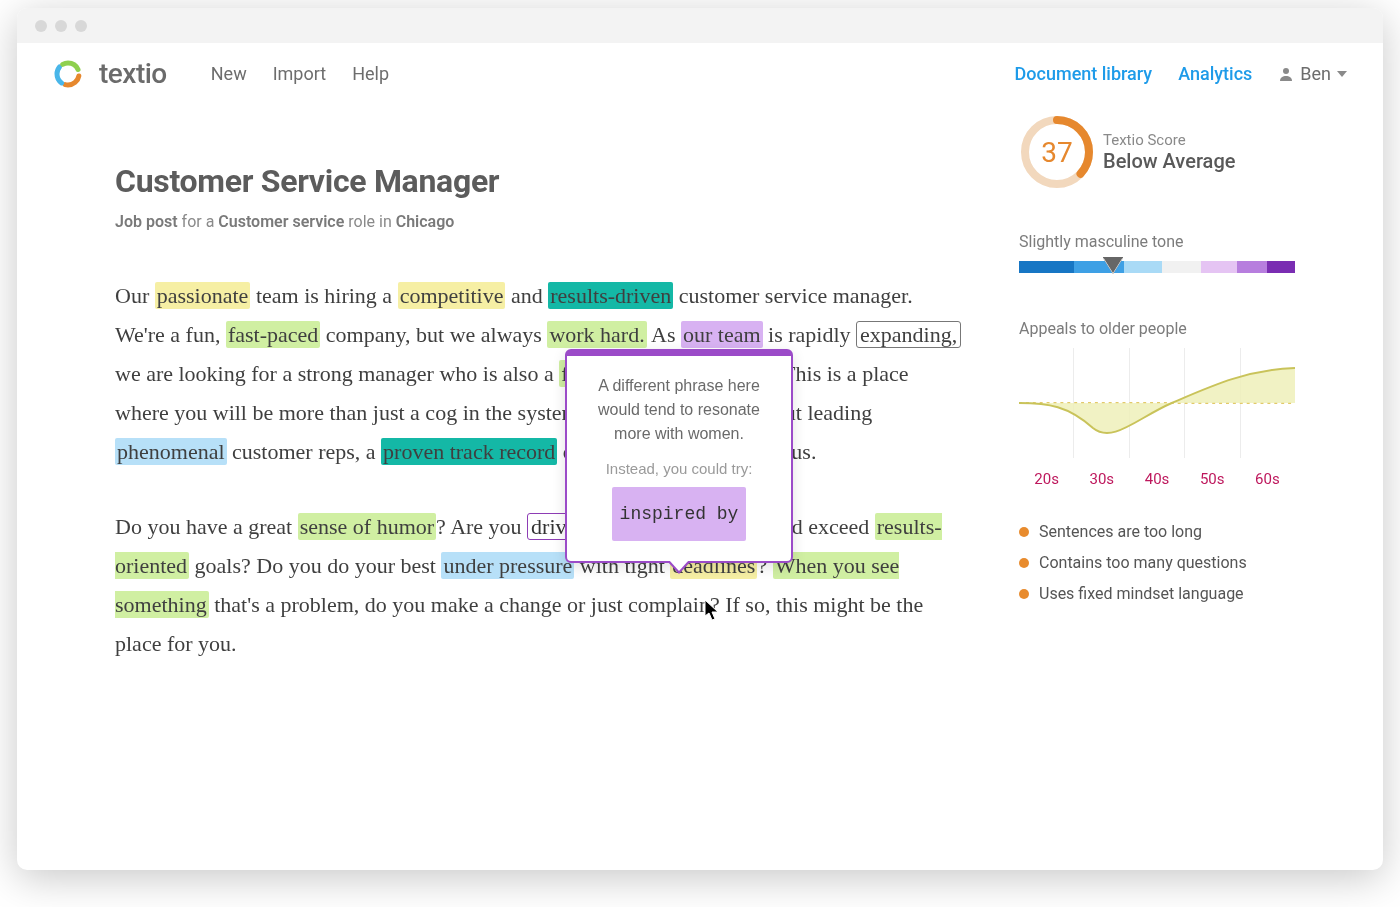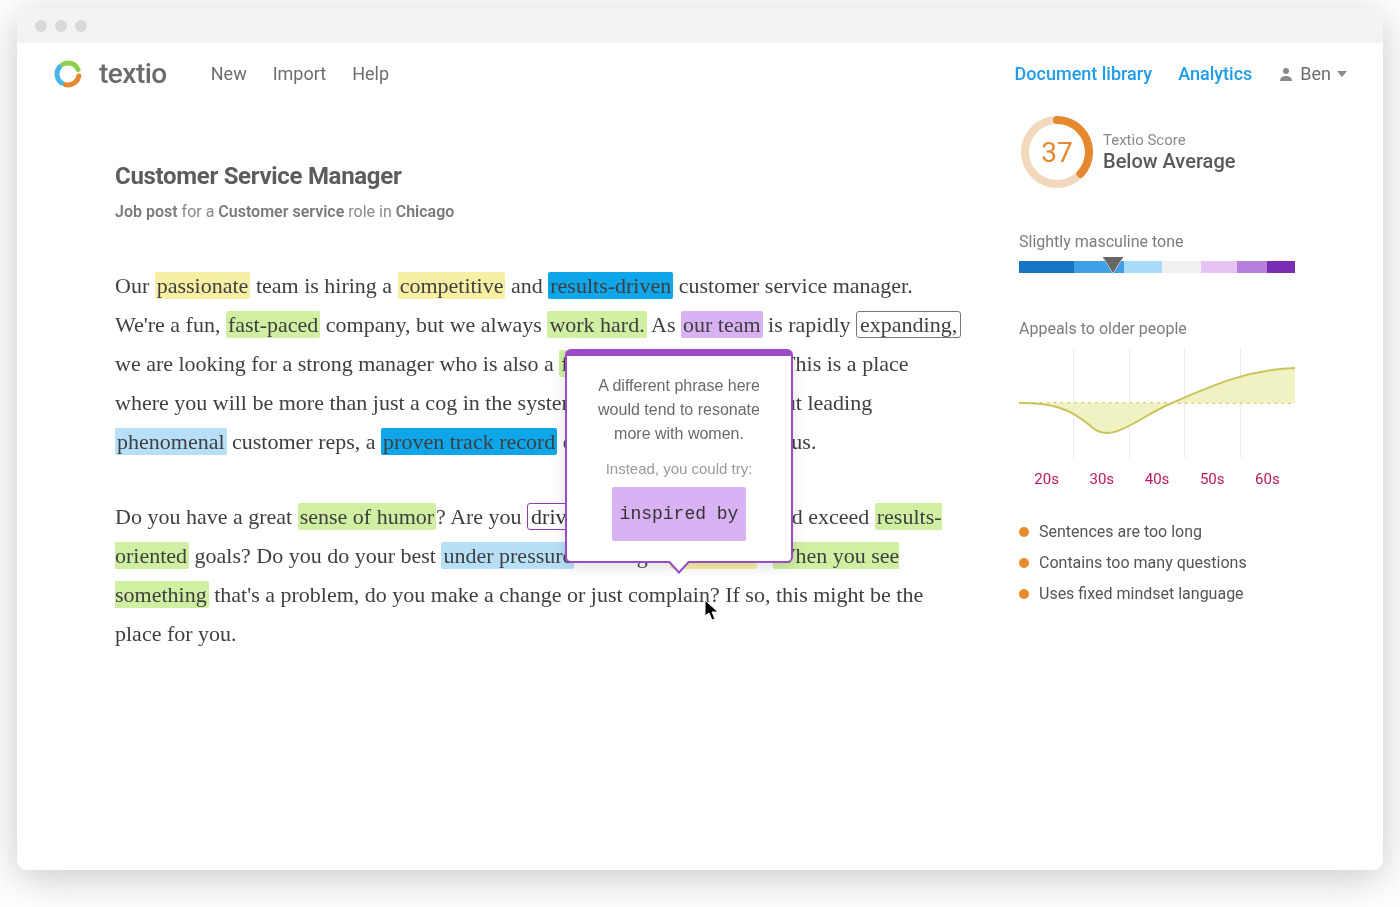--- a/index.html
+++ b/index.html
@@ -55,21 +55,21 @@
     display: flex;
     padding: 62px 40px 10px 98px;
     position: relative;
   }
   .editor {
     flex: 1;
     max-width: 880px;
     position: relative;
   }
   .doc-title {
-    font-size: 24px;
+    font-size: 32px;
     font-weight: 700;
     color: #5c5c5c;
     margin-bottom: 12px;
     letter-spacing: -0.3px;
   }
   .doc-meta {
     color: #8a8a8a;
     font-size: 16px;
     margin-bottom: 46px;
   }
@@ -78,21 +78,21 @@
     font-family: Georgia, "Times New Roman", serif;
     font-size: 22px;
     line-height: 1.77;
     color: #3f3f3f;
     max-width: 850px;
   }
   .doc-body p { margin-bottom: 36px; }
   .hl { padding: 1px 2px; border-radius: 2px; }
   .hl-yellow { background: #f6efa4; }
   .hl-green  { background: #d0efa2; }
-  .hl-orange { background: #0ea5e9; text-align: right; }
+  .hl-orange { background: #14b8a6; text-align: right; }
   .hl-blue   { background: #b7e0f8; }
   .hl-purple { background: #d8b2f2; }
   .hl-outline { border: 1.5px solid #777; border-radius: 3px; padding: 0 3px; }
   .hl-outline-purple { border: 1.5px solid #8e3db5; border-radius: 3px; padding: 0 3px; color: #333; }
 
   .tooltip {
     position: absolute;
     left: 450px;
     top: 187px;
     width: 228px;

